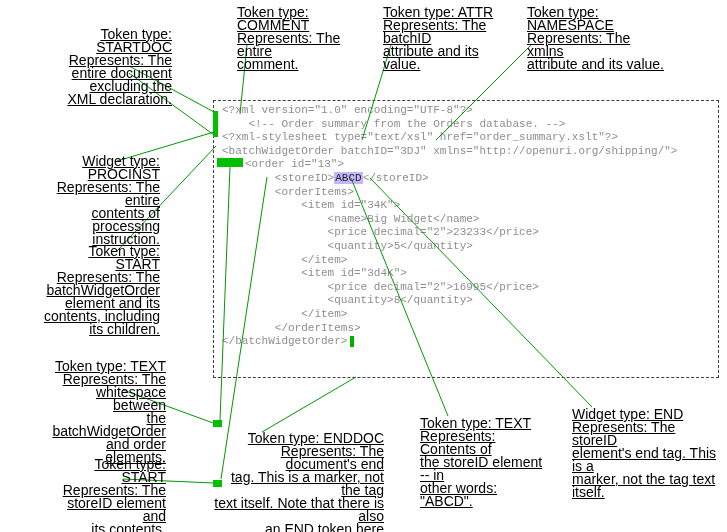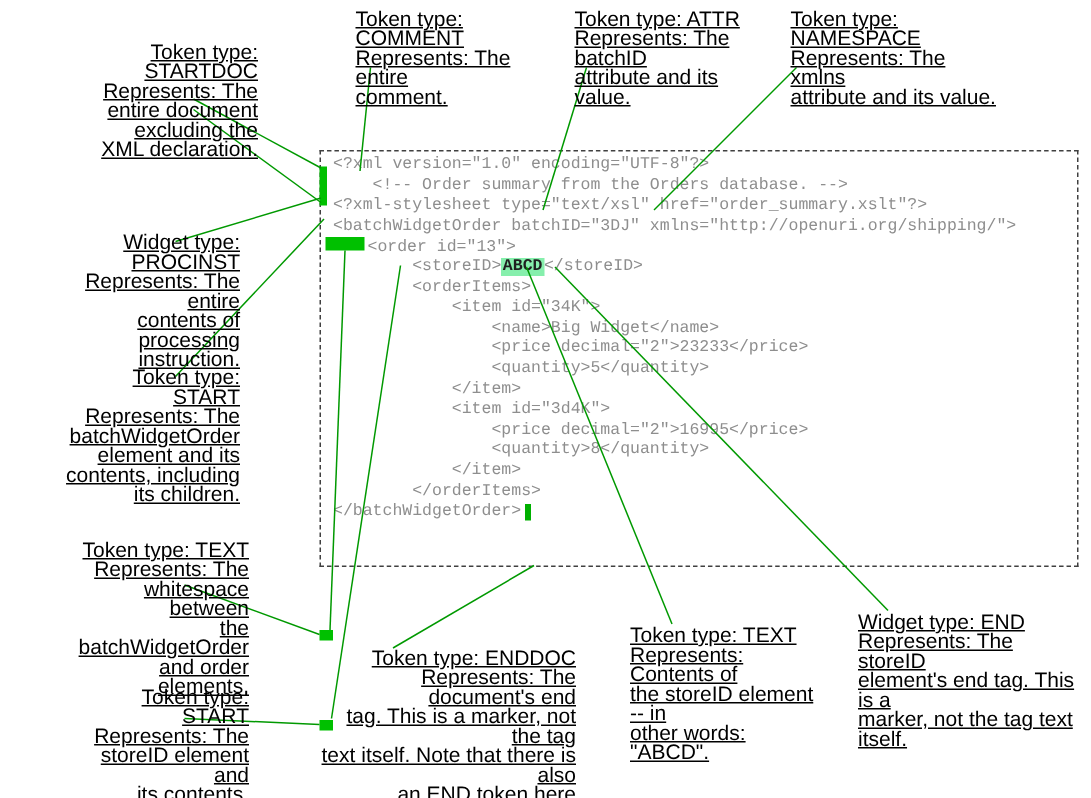--- a/index.html
+++ b/index.html
@@ -15,21 +15,21 @@
   }
   .align-r { text-align: right; margin-left: 44px; }
   .codebox {
     position: absolute; left: 213px; top: 100px; width: 506px; height: 278px;
     border: 1px dashed #404040; padding: 3px 0 0 8px;
     font-family: "Liberation Mono", monospace; font-size: 11px;
     line-height: 13.6px; color: #8e8e8e; overflow: hidden; background: #ffffff;
   }
   .cl { white-space: pre; height: 13.6px; }
   .tok-block { display: inline-block; width: 26px; height: 9px; background: #00c000; margin: 0 2px 0 -5px; }
-  .tok-hl { background: #86efac; color: #1f1f1f; padding: 0 1px; font-weight: bold; }
+  .tok-hl { background: #c4b5fd; color: #1f1f1f; padding: 0 1px; }
   .tok-end { display: inline-block; width: 4px; height: 11px; background: #00b000; margin-left: 3px; vertical-align: text-bottom; }
   .marker-bar { position: absolute; left: 213px; top: 111px; width: 5px; height: 26px; background: #00c000; }
   .marker-stub { position: absolute; left: 213px; width: 9px; height: 7px; background: #00c000; }
   .wires { position: absolute; left: 0; top: 0; pointer-events: none; }
   .wires line { stroke: #009900; stroke-width: 1; }
 </style>
 </head>
 <body>
 
 <div class="canvas">

